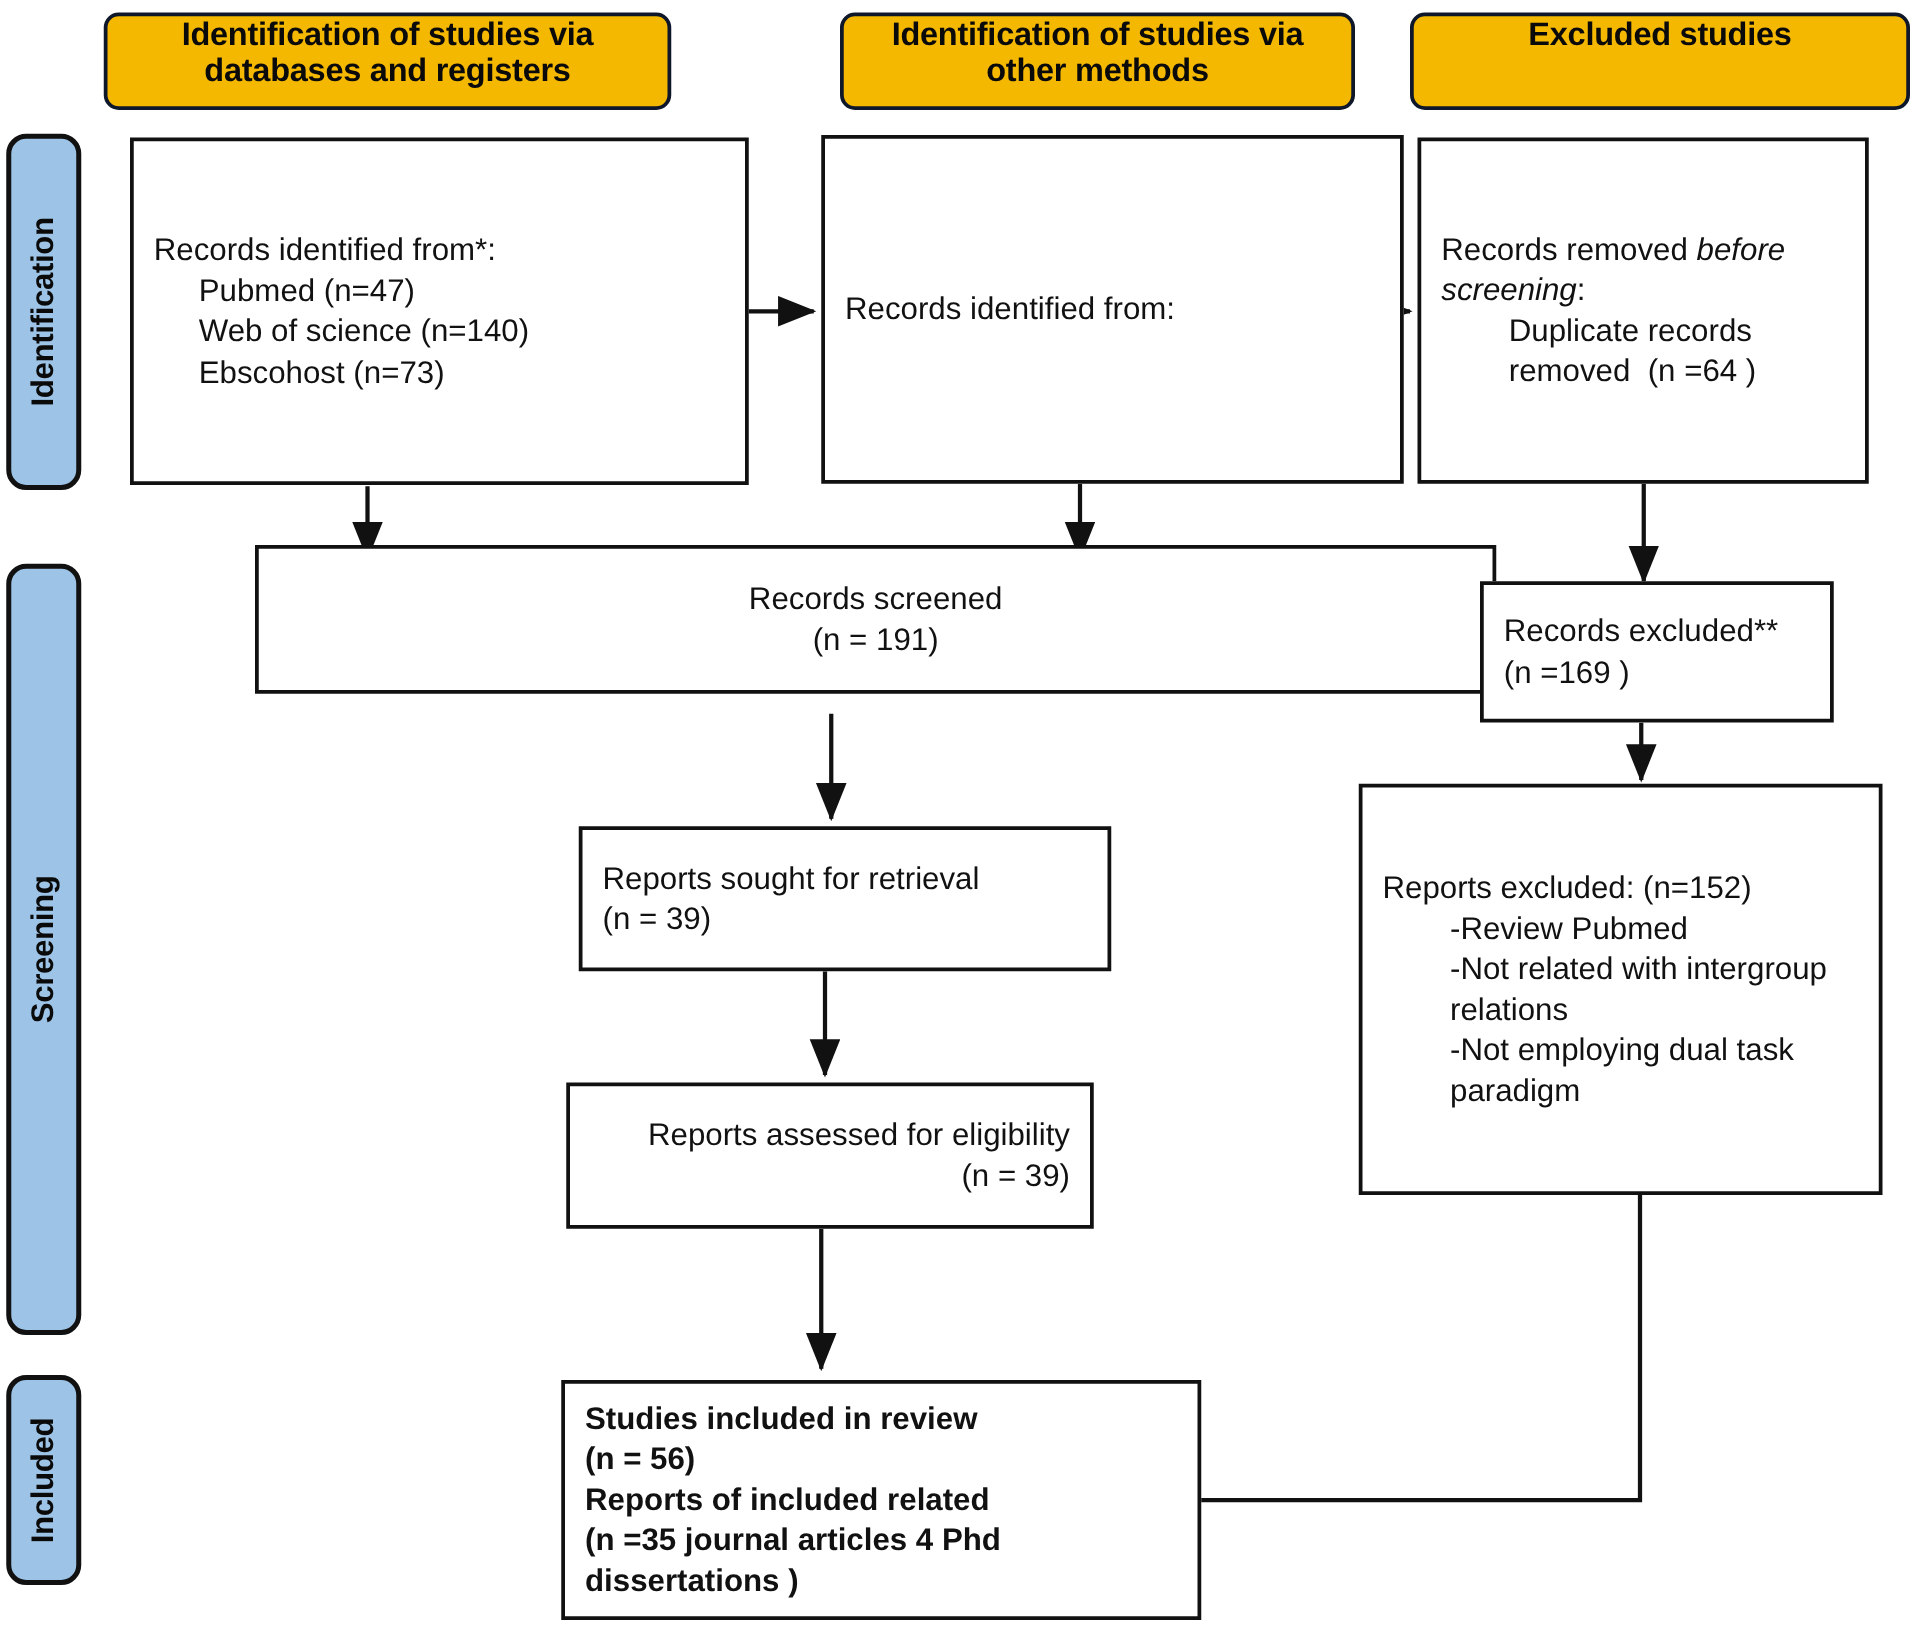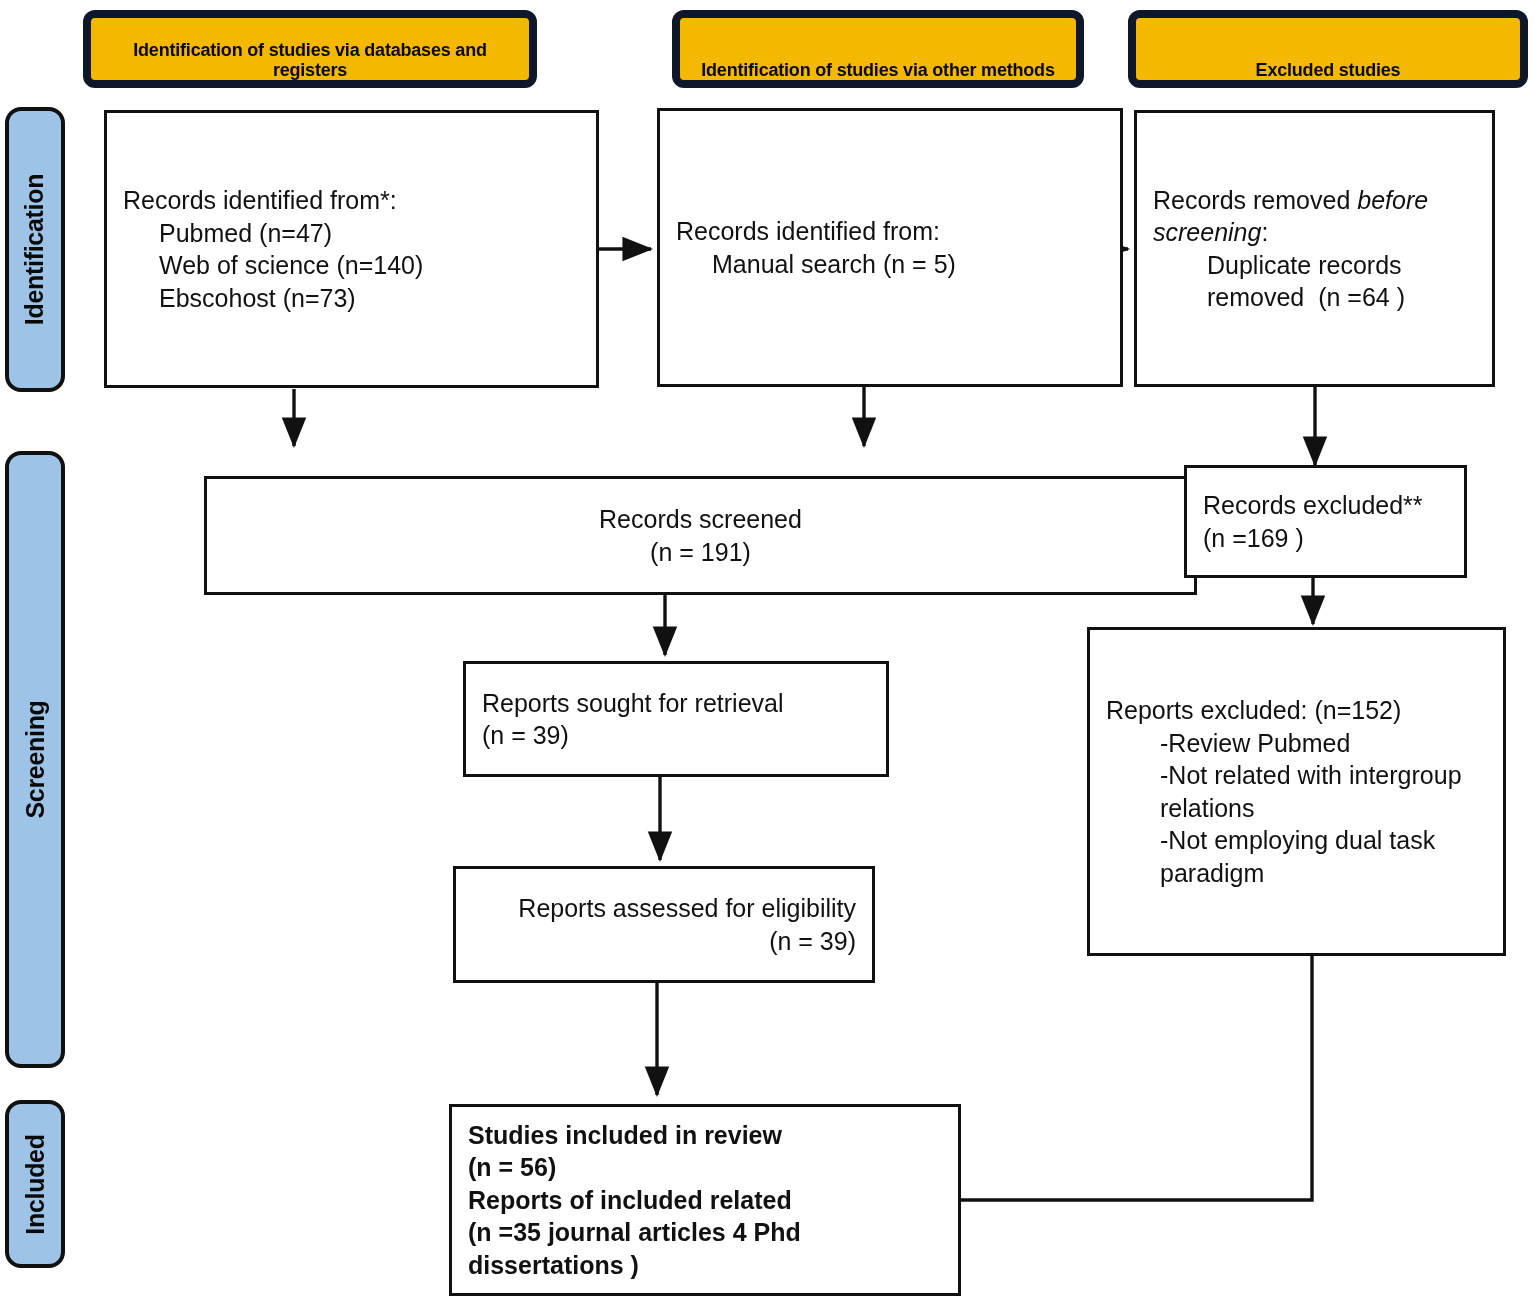--- a/index.html
+++ b/index.html
@@ -24,30 +24,30 @@
     left: 0;
     top: 0;
     width: 1535px;
     height: 1303px;
     pointer-events: none;
   }
   
   .banner {
     position: absolute;
     background: #F5B800;
-    border: 8px solid #0f172a;
+    border: 3px solid #0f172a;
     border-radius: 12px;
     box-sizing: border-box;
     display: flex;
-    align-items: flex-end;
+    align-items: flex-start;
     justify-content: center;
     text-align: center;
     font-weight: bold;
     color: #0a0a0a;
-    font-size: 18px;
+    font-size: 26px;
     line-height: 1.12;
     letter-spacing: -0.2px;
     overflow: hidden;
     padding: 0 8px;
   }
   
   .stagebar {
     position: absolute;
     background: #9DC3E6;
     border: 4px solid #111111;
@@ -152,31 +152,30 @@
 
   <div class="box" style="left:104px; top:110px; width:495px; height:278px;">
     <div class="ln">Records identified from*:</div>
     <div class="ln indent1">Pubmed (n=47)</div>
     <div class="ln indent1">Web of science (n=140)</div>
     <div class="ln indent1">Ebscohost (n=73)</div>
   </div>
 
   <div class="box" style="left:657px; top:108px; width:466px; height:279px;">
     <div class="ln">Records identified from:</div>
-    <div class="ln indent1">Manual search (n = 5)</div>
   </div>
 
   <div class="box" style="left:1134px; top:110px; width:361px; height:277px;">
     <div class="ln"><span>Records removed </span><span class="ital">before</span></div>
     <div class="ln"><span class="ital">screening</span><span>:</span></div>
     <div class="ln indent2">Duplicate records</div>
     <div class="ln indent2">removed  (n =64 )</div>
   </div>
 
-  <div class="box" style="left:204px; top:476px; width:993px; height:119px; align-items:center; text-align:right;">
+  <div class="box" style="left:204px; top:436px; width:993px; height:119px; align-items:center; text-align:right;">
     <div class="ln">Records screened</div>
     <div class="ln">(n = 191)</div>
   </div>
 
   <div class="box" style="left:1184px; top:465px; width:283px; height:113px;">
     <div class="ln">Records excluded**</div>
     <div class="ln">(n =169 )</div>
   </div>
 
   <div class="box" style="left:463px; top:661px; width:426px; height:116px;">

